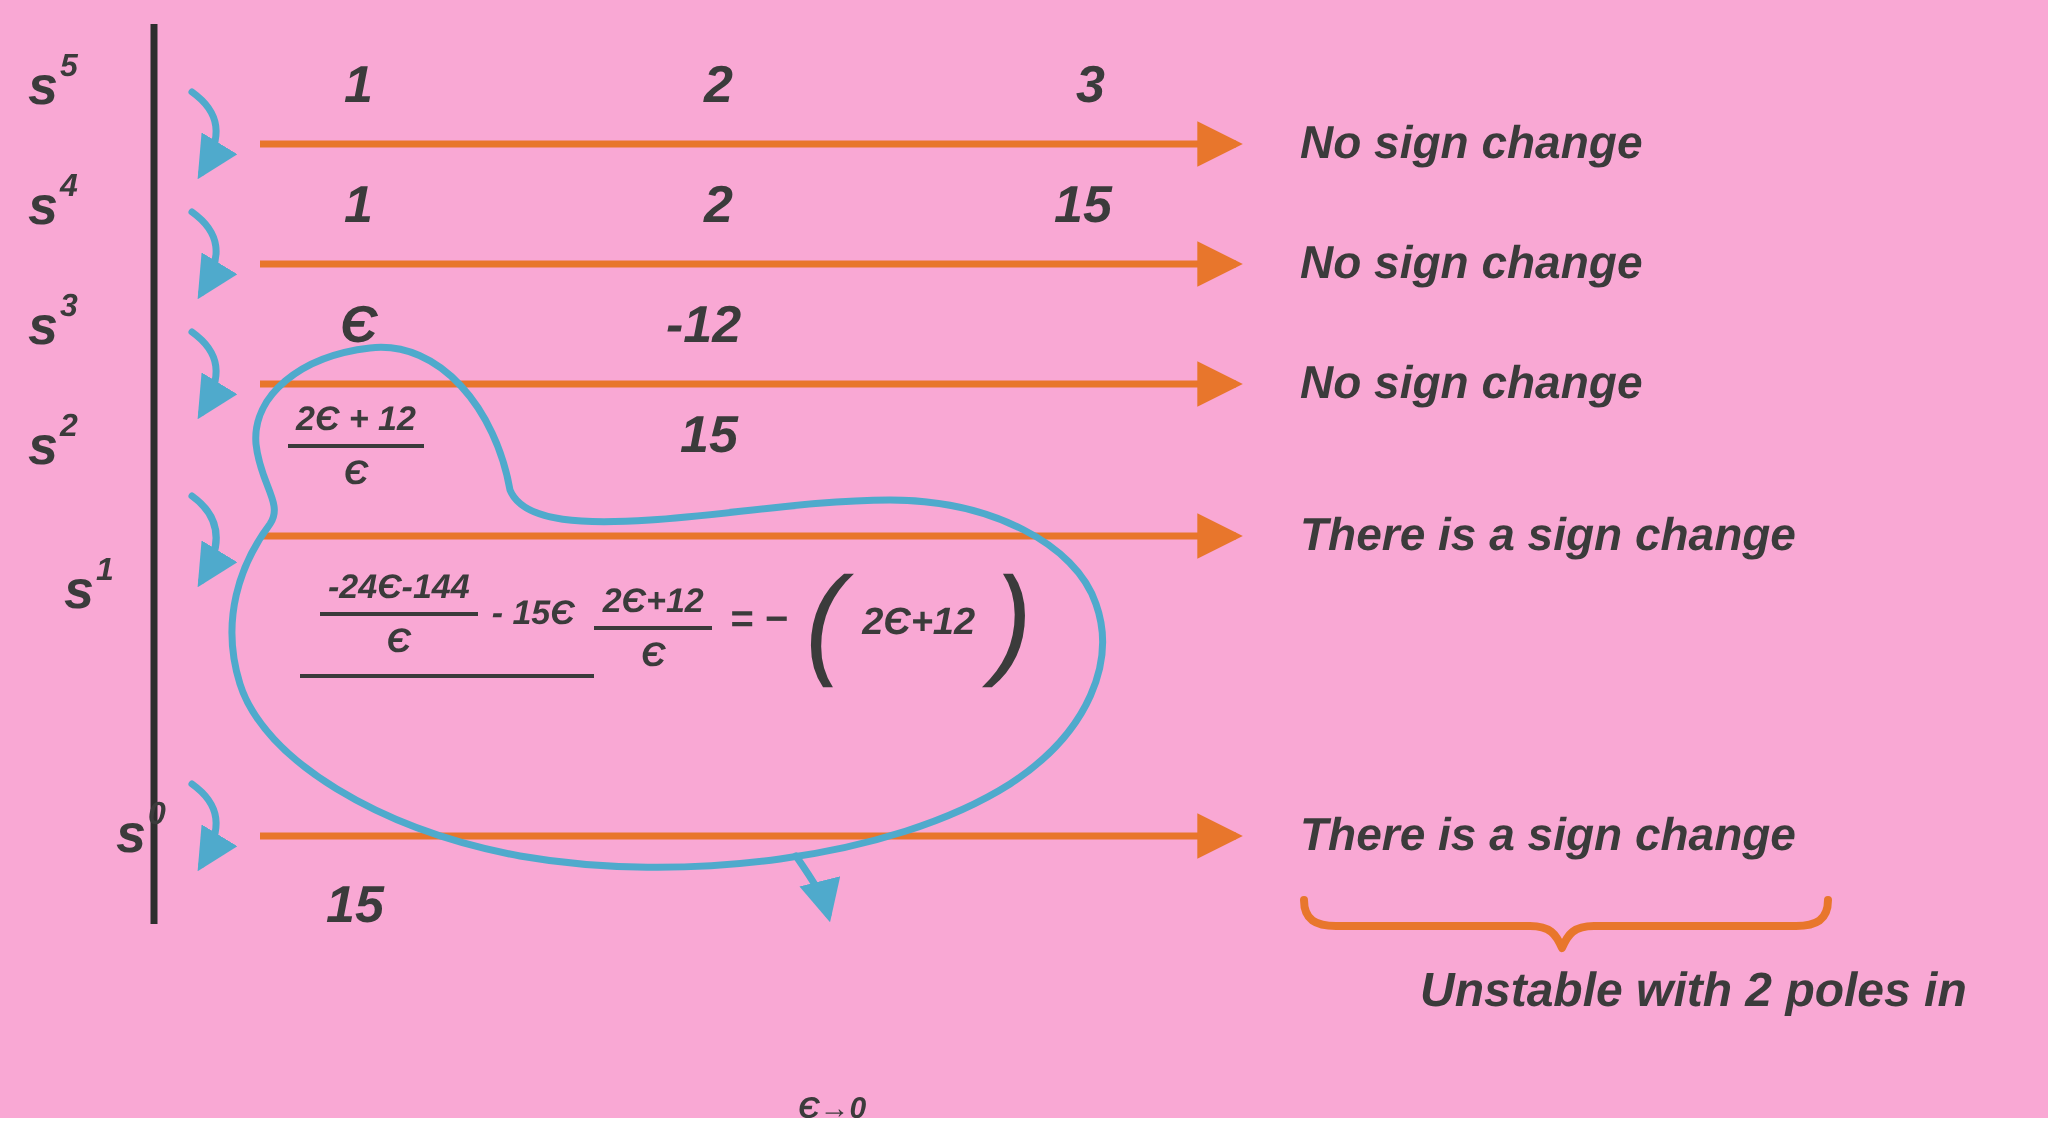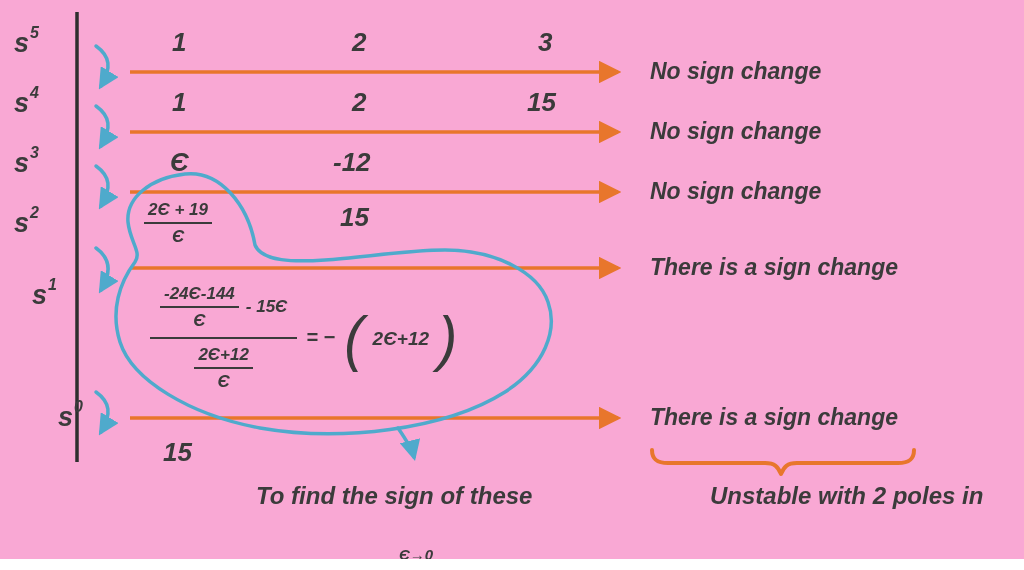--- a/index.html
+++ b/index.html
@@ -13,21 +13,21 @@
   .power sup { font-size:16px; position:relative; top:-4px; margin-left:1px; }
   .val { font-size:26px; font-weight:bold; }
   .rlabel { font-size:23px; font-weight:bold; }
   .note { font-size:24px; font-weight:bold; }
   .sub { font-size:15px; font-weight:bold; }
   .frac { display:inline-flex; flex-direction:column; align-items:center; font-size:17px; font-weight:bold; line-height:1.25; }
   .frac .fnum { border-bottom:2.5px solid var(--ink); padding:0 4px 2px; }
   .frac .fden { padding-top:2px; }
   .frac.result { font-size:19px; }
   .expr { display:flex; align-items:center; gap:9px; }
-  .bigfrac { display:inline-flex; flex-direction:column; align-items:center; }
+  .bigfrac { display:inline-flex; flex-direction:row; align-items:flex-end; }
   .bf-num { display:flex; align-items:center; gap:7px; border-bottom:2.5px solid var(--ink); padding:0 10px 5px; }
   .bf-den { padding-top:5px; }
   .plain17 { font-size:17px; font-weight:bold; }
   .eq { font-size:20px; font-weight:bold; }
   .paren { font-size:58px; font-weight:300; line-height:0.95; transform:scaleY(1.05); }
   .divider { stroke:#2e2e2e; stroke-width:3.5; }
   .oline { stroke:var(--orange); stroke-width:3.5; fill:none; }
   .bline { stroke:var(--blue); stroke-width:3.5; fill:none; stroke-linecap:round; }
   .brace { stroke:var(--orange); stroke-width:4; fill:none; stroke-linecap:round; stroke-linejoin:round; }
   .fill-orange { fill:var(--orange); }
@@ -92,21 +92,21 @@
   <div class="abs val" style="left:538px; top:27px;">3</div>
 
   <div class="abs val" style="left:172px; top:87px;">1</div>
   <div class="abs val" style="left:352px; top:87px;">2</div>
   <div class="abs val" style="left:527px; top:87px;">15</div>
 
   <div class="abs val" style="left:170px; top:147px;">Є</div>
   <div class="abs val" style="left:333px; top:147px;">-12</div>
 
   <div class="abs frac" style="left:144px; top:199px;">
-    <span class="fnum">2Є + 19</span>
+    <span class="fnum">2Є + 12</span>
     <span class="fden">Є</span>
   </div>
   <div class="abs val" style="left:340px; top:202px;">15</div>
 
   <div class="abs expr" style="left:150px; top:283px;">
     <div class="bigfrac">
       <div class="bf-num">
         <span class="frac">
           <span class="fnum">-24Є-144</span>
           <span class="fden">Є</span>
@@ -129,18 +129,17 @@
   </div>
 
   <div class="abs val" style="left:163px; top:437px;">15</div>
 
   <div class="abs rlabel" style="left:650px; top:58px;">No sign change</div>
   <div class="abs rlabel" style="left:650px; top:118px;">No sign change</div>
   <div class="abs rlabel" style="left:650px; top:178px;">No sign change</div>
   <div class="abs rlabel" style="left:650px; top:254px;">There is a sign change</div>
   <div class="abs rlabel" style="left:650px; top:404px;">There is a sign change</div>
 
-  <div class="abs note" style="left:256px; top:482px;">To find the sign of these</div>
   <div class="abs sub" style="left:399px; top:546px;">Є→0</div>
 
   <div class="abs note" style="left:678px; top:482px;margin-left:32px;">Unstable with 2 poles in</div>
 
 </div>
 
 </body></html>

